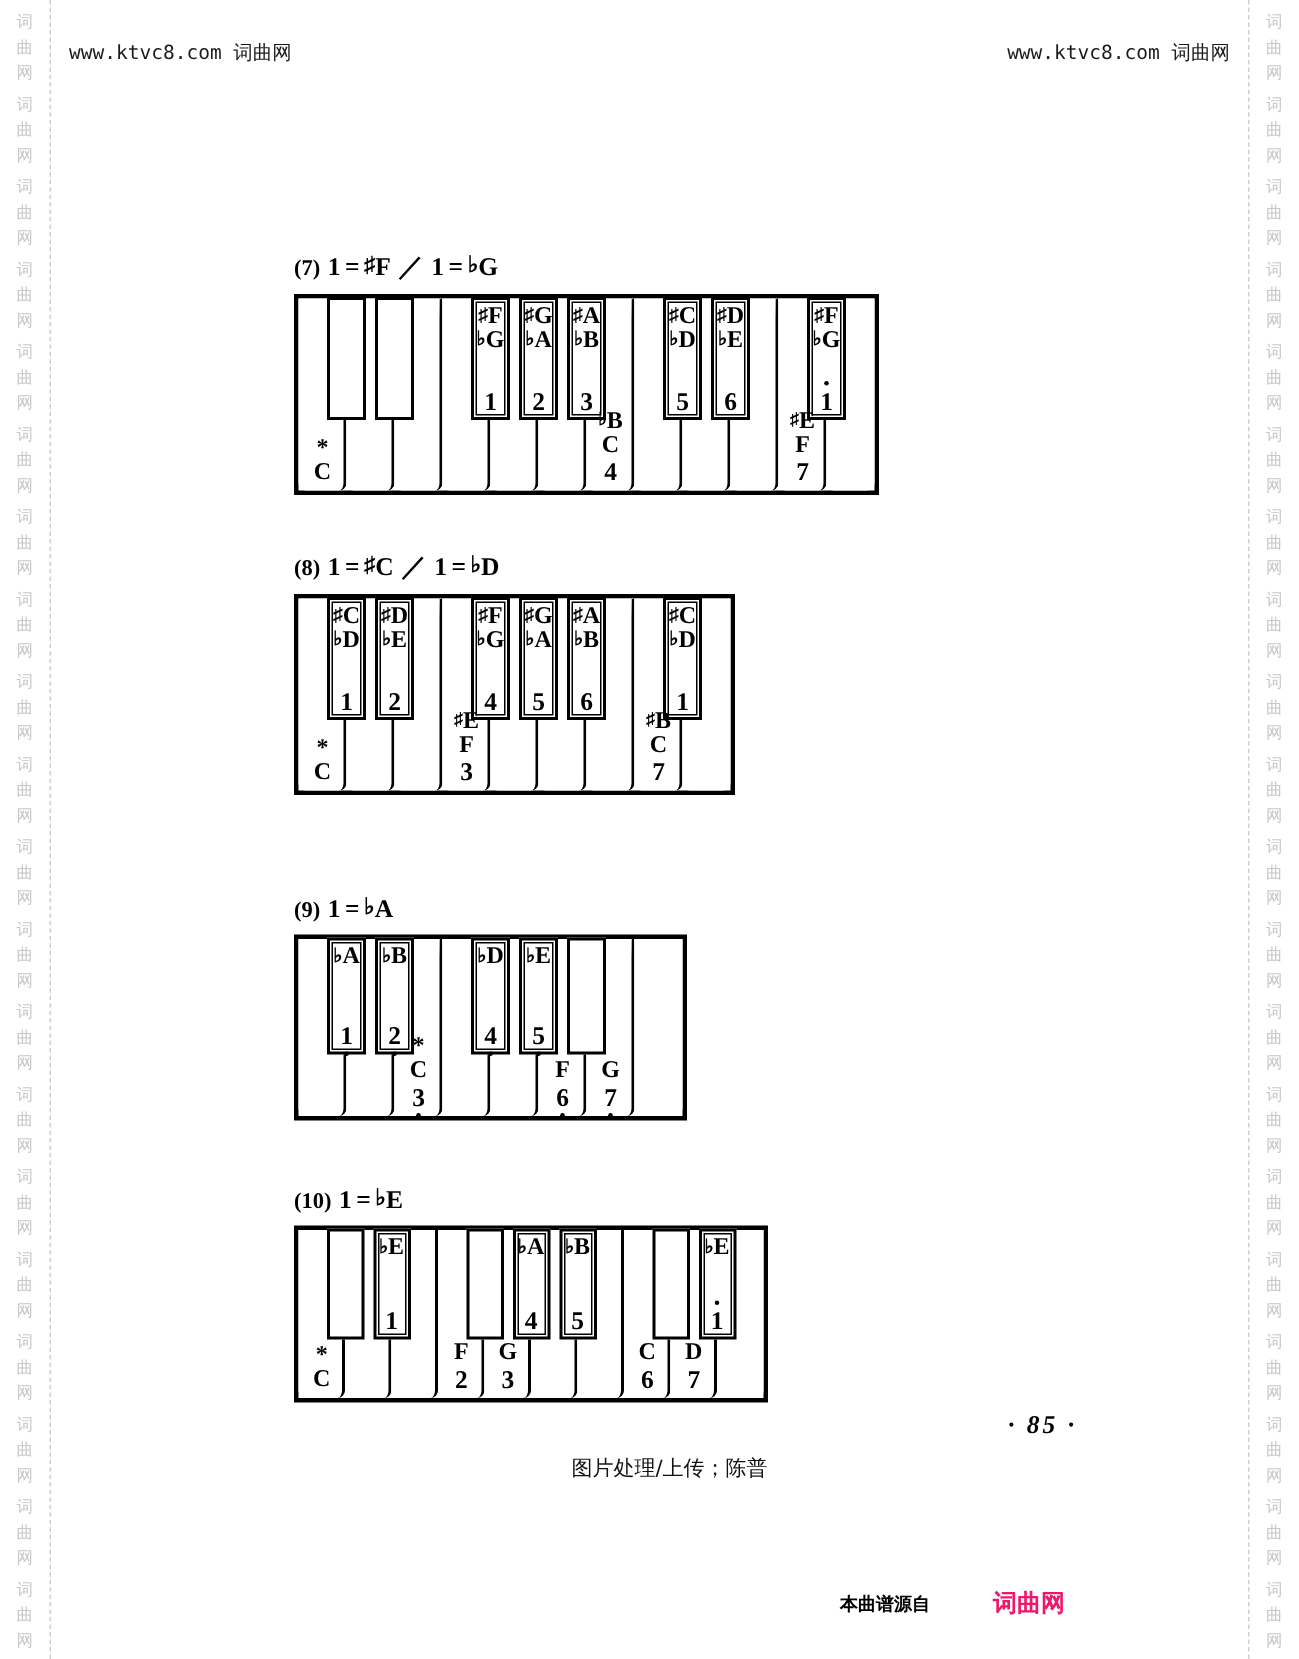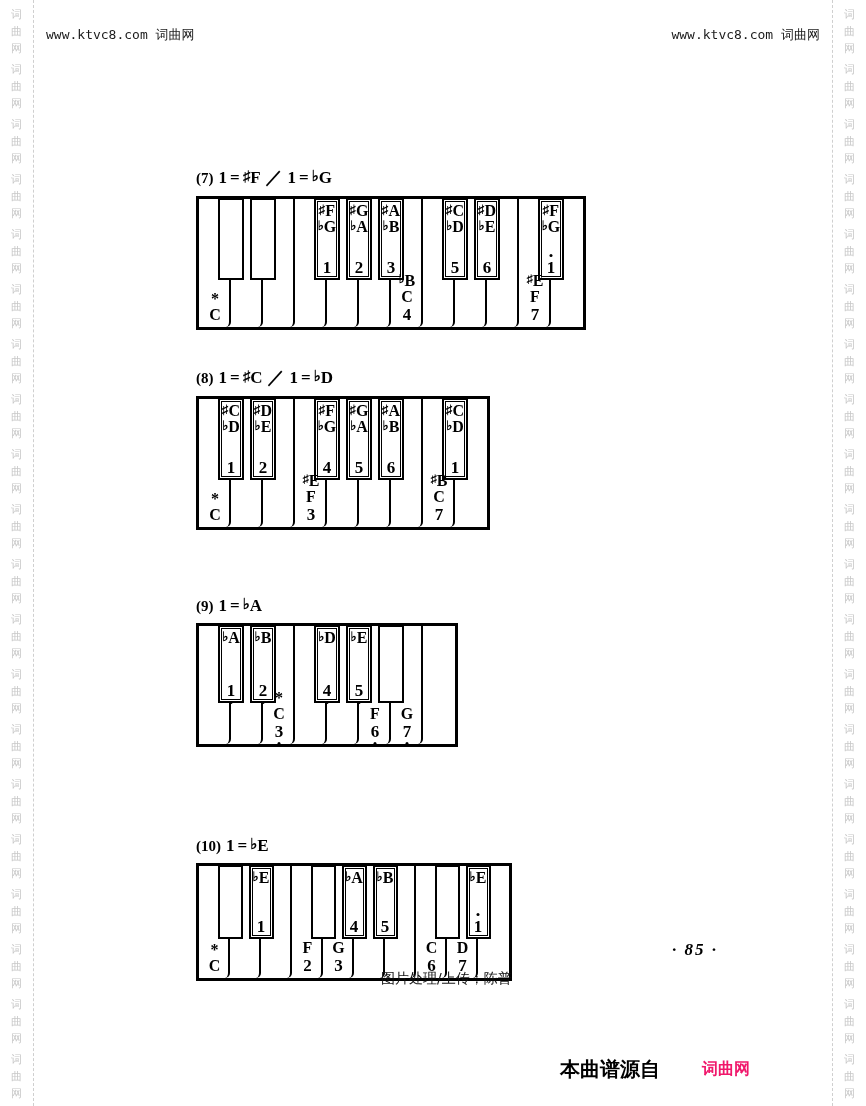--- a/index.html
+++ b/index.html
@@ -98,21 +98,21 @@
   .credit{
     position:absolute;left:381px;top:970px;
     font-family:"DejaVu Sans",sans-serif;font-size:14px;color:#111;
     white-space:nowrap;
   }
   .footbar{
     position:absolute;left:560px;right:46px;top:1052px;height:34px;
     display:flex;align-items:center;
   }
   .footbar .lbl{
-    font-family:"DejaVu Sans",sans-serif;font-weight:bold;font-size:20px;color:#000;
+    font-family:"DejaVu Sans",sans-serif;font-weight:bold;font-size:12px;color:#000;
   }
   .footbar .brand{
     font-family:"DejaVu Sans",sans-serif;font-weight:bold;font-size:16px;
     margin-left:42px;
   }
 </style>
 </head>
 <body>
 
 <div class="rail rail-left" id="railLeft">
@@ -656,21 +656,21 @@
           <div class="wstack">
             <div class="r">
               <span class="n">G</span>
             </div>
             <div class="num dot-lo">7</div>
           </div>
         </div>
       </div>
     </div>
   </div>
-<div class="block" id="blk3" style="left:196px;top:836px;">
+<div class="block" id="blk3" style="left:196px;top:790px;">
     <div class="caption">
       <span class="idx">(10)</span>
       <span class="note">1</span>
       <span class="eq">=</span>
       <span class="acc">♭</span>
       <span class="note">E</span>
     </div>
     <div class="kbd" style="width:316px;height:118px;">
       <div class="white" style="left:0px;width:31px;height:112px;"></div>
       <div class="white" style="left:31px;width:31px;height:112px;"></div>

